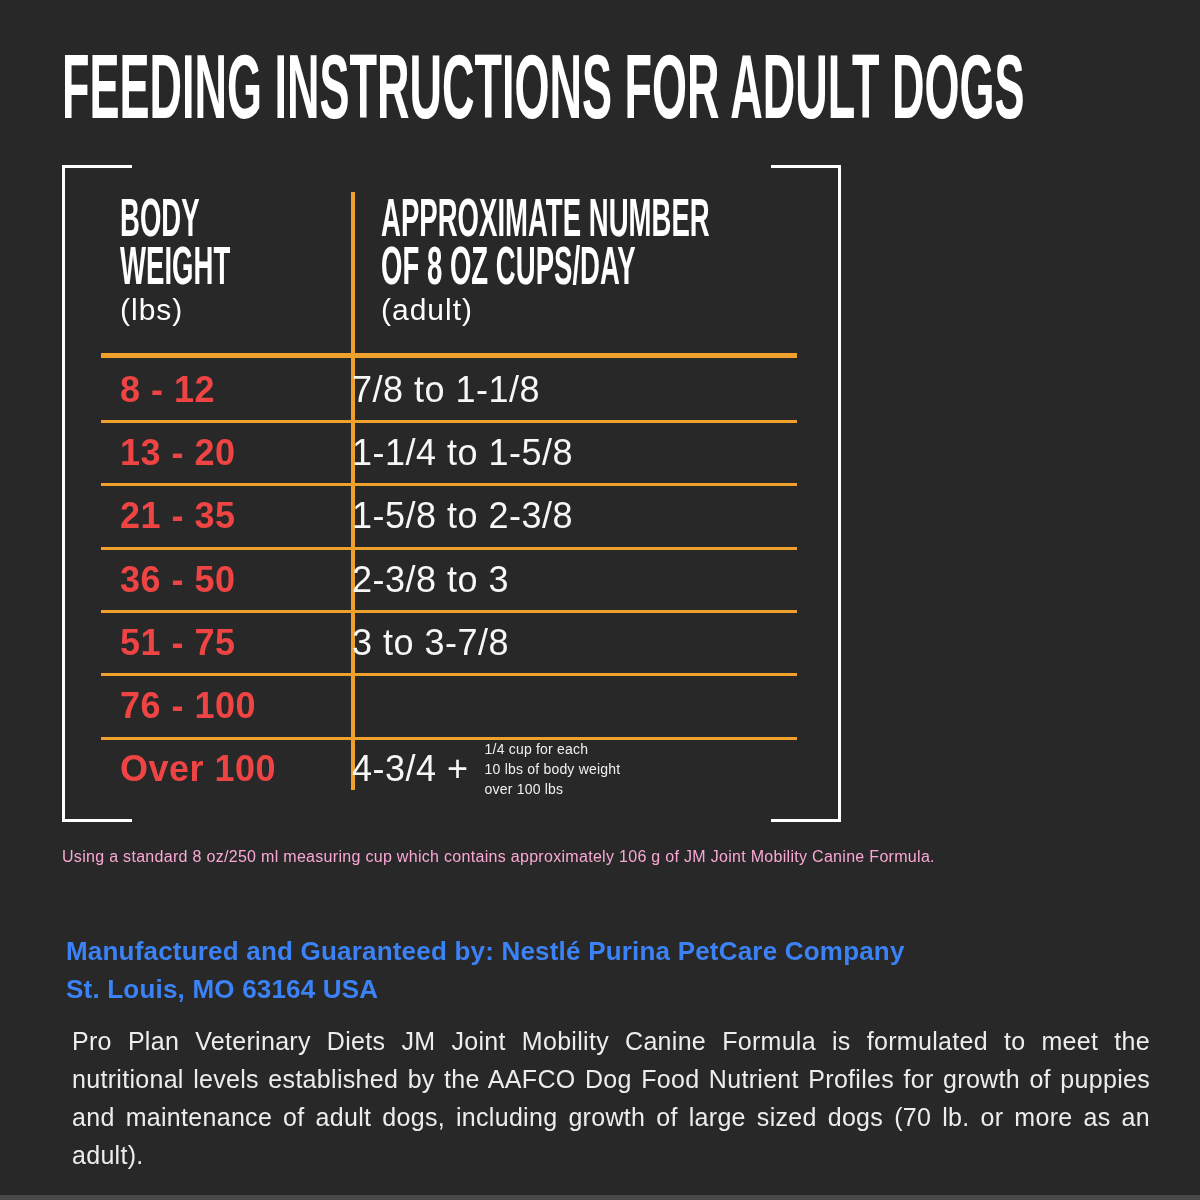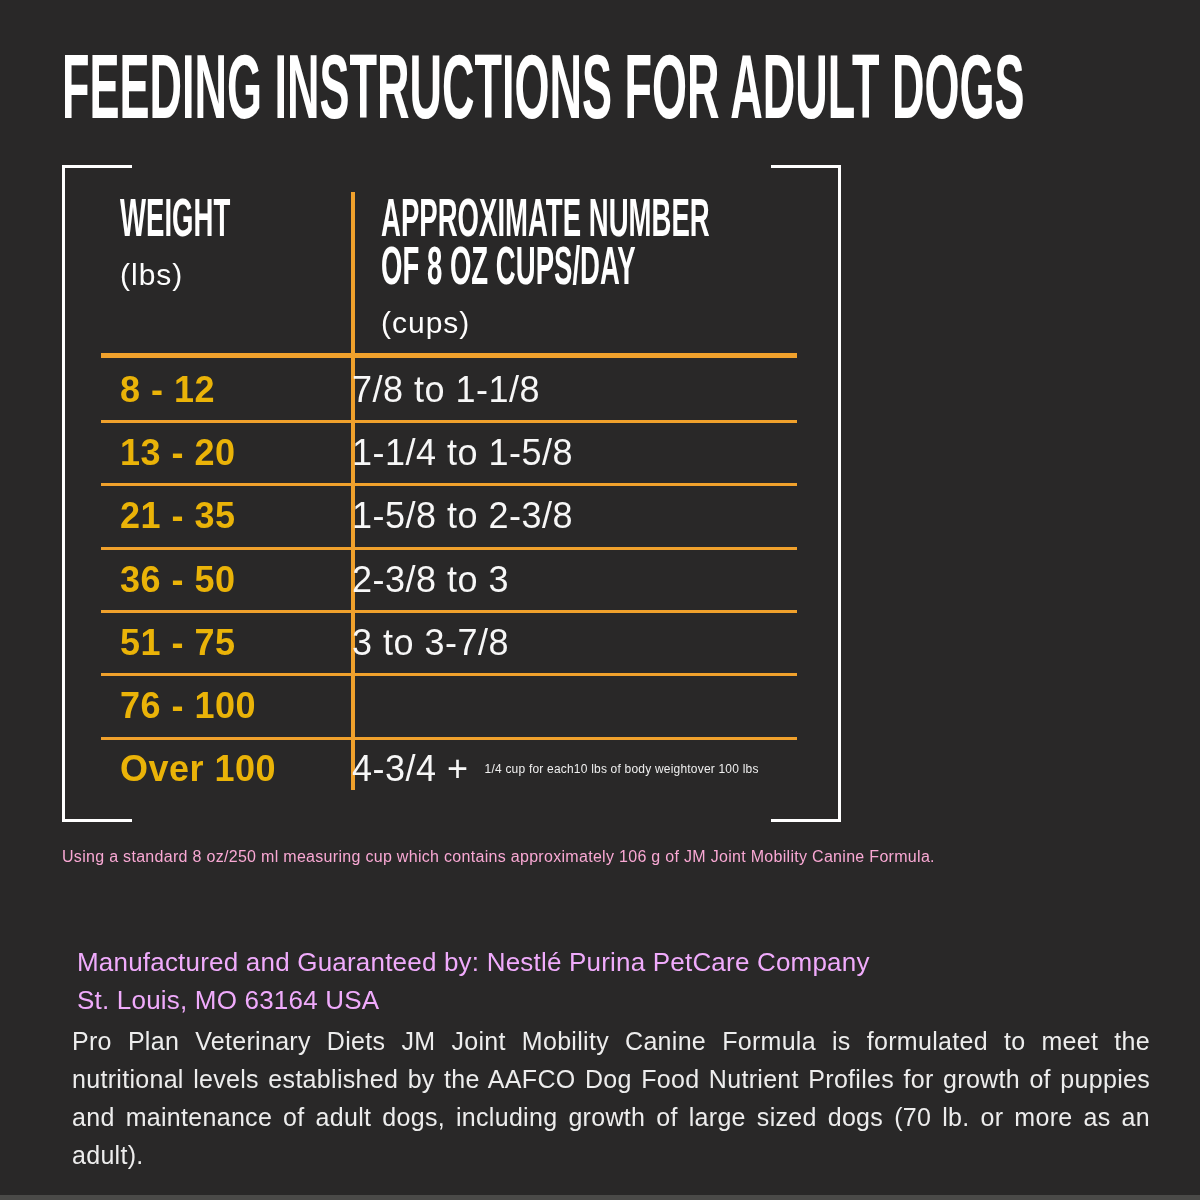--- a/index.html
+++ b/index.html
@@ -41,21 +41,21 @@
   .fs.bl { left: 62px;  top: 819px; }
   .fs.br { left: 771px; top: 819px; }
 
   
   .hdr { position: absolute; top: 194px; }
   .hdr1 { left: 120px; }
   .hdr2 { left: 381px; }
   .hl { height: 48px; line-height: 48px; font-size: 53px; font-weight: 700; }
   .hb { transform: scaleX(0.52); }
   .unit {
-    margin-top: 16px;
+    margin-top: 3px;
     font-size: 30px;
     font-weight: 400;
     letter-spacing: 1px;
     color: #fdfdfd;
   }
 
   
   .vdiv   { position: absolute; left: 351px; top: 192px; width: 4px; height: 598px; background: #F0A12C; }
   .hthick { position: absolute; left: 101px; top: 353px; width: 696px; height: 5px; background: #F0A12C; }
   .sep    { position: absolute; left: 101px; width: 696px; height: 3px; background: #F0A12C; }
@@ -65,36 +65,36 @@
   
   .rows { position: absolute; left: 62px; top: 358px; width: 779px; }
   .row { display: flex; align-items: center; height: 63.3px; }
   .cw {
     width: 290px;
     padding-left: 58px;
     box-sizing: border-box;
     font-size: 36px;
     font-weight: 700;
     letter-spacing: 0.5px;
-    color: #eab308;
+    color: #ef4444;
   }
   .cc {
     flex: 1;
     font-size: 36px;
     font-weight: 400;
     letter-spacing: 0.5px;
     color: #f7f7f7;
     display: flex;
     align-items: center;
   }
   .small-note {
     display: flex;
-    flex-direction: row;
+    flex-direction: column;
     margin-left: 16px;
-    font-size: 12px;
+    font-size: 14px;
     line-height: 20px;
     font-weight: 400;
     letter-spacing: 0.2px;
     color: #efefef;
   }
 
   
   .note1 {
     position: absolute;
     left: 62px; top: 838px;
@@ -102,26 +102,26 @@
     margin: 0;
     font-size: 16px;
     line-height: 38px;
     font-weight: 400;
     letter-spacing: 0.3px;
     color: #f9a8d4;
   }
   .manu {
     position: absolute;
     left: 62px; top: 928px;
-    margin: 15px;
+    margin: 4px;
     font-size: 26px;
     line-height: 38px;
-    font-weight: 400;
+    font-weight: 700;
     letter-spacing: 0.2px;
-    color: #f0abfc;
+    color: #3b82f6;
   }
   .aafco {
     position: absolute;
     left: 62px; top: 1012px;
     width: 1078px;
     margin: 10px;
     font-size: 25px;
     line-height: 38px;
     font-weight: 400;
     letter-spacing: 0.3px;
@@ -144,27 +144,28 @@
   <h1 class="title"><span class="cond ttl">FEEDING INSTRUCTIONS FOR ADULT DOGS</span></h1>
 
   <div class="fv left"></div>
   <div class="fv right"></div>
   <div class="fs tl"></div>
   <div class="fs tr"></div>
   <div class="fs bl"></div>
   <div class="fs br"></div>
 
   <div class="hdr hdr1">
+    <div class="hl"><span class="cond hb">BODY</span></div>
     <div class="hl"><span class="cond hb">WEIGHT</span></div>
     <div class="unit">(lbs)</div>
   </div>
   <div class="hdr hdr2">
     <div class="hl"><span class="cond hb">APPROXIMATE NUMBER</span></div>
     <div class="hl"><span class="cond hb">OF 8 OZ CUPS/DAY</span></div>
-    <div class="unit">(cups)</div>
+    <div class="unit">(adult)</div>
   </div>
 
   <div class="vdiv"></div>
   <div class="hthick"></div>
   <div class="sep sep1"></div>
   <div class="sep sep2"></div>
   <div class="sep sep3"></div>
   <div class="sep sep4"></div>
   <div class="sep sep5"></div>
   <div class="sep sep6"></div>

